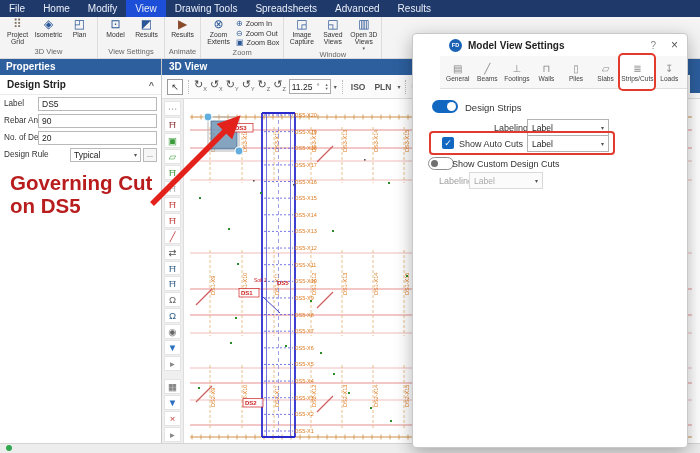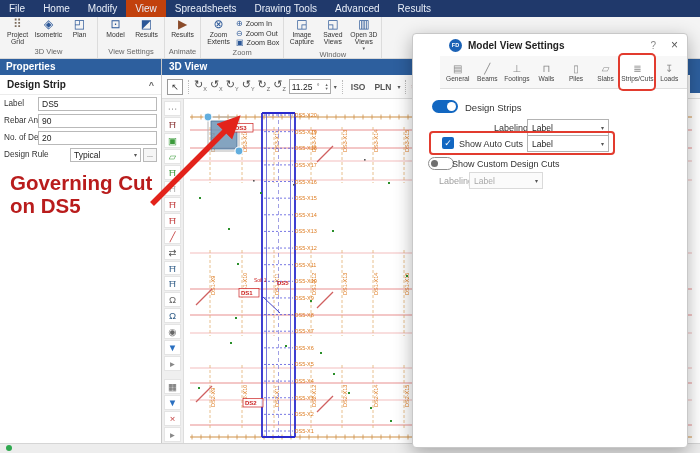--- a/index.html
+++ b/index.html
@@ -2,21 +2,21 @@
 <html><head>
 <meta charset="utf-8">
 <style>
   * { box-sizing: border-box; margin: 0; padding: 0; }
   html,body { width:700px; height:453px; }
   body { position:relative; font-family:"Liberation Sans",sans-serif; background:#fff; overflow:hidden; font-size:11px; }
 
   
   .tabbar { position:absolute; left:0; top:0; width:700px; height:17px; background:#20396b; display:flex; z-index:4; }
   .tab { color:#e8eef8; font-size:10px; padding:0 9px; display:flex; align-items:center; cursor:default; }
-  .tab.active { background:#c2410c; }
+  .tab.active { background:#1d4ed8; }
 
   
   .ribbon { position:absolute; left:0; top:17px; width:700px; height:42px; background:#f4f4f4; border-bottom:1px solid #d9d9d9; display:flex; z-index:4; }
   .rgroup { display:flex; flex-direction:column; border-right:1px solid #dcdcdc; padding:0 2px; }
   .rbtns { flex:1; display:flex; align-items:flex-start; }
   .rbtn { width:31px; display:flex; flex-direction:column; align-items:center; padding-top:1px; }
   .ric { font-size:12px; line-height:13px; color:#2b5797; }
   .rlb { font-size:6.8px; line-height:1.1; color:#333; text-align:center; }
   .rcaret { font-size:5px; color:#555; line-height:4px; }
   .rstack { display:flex; flex-direction:column; padding:2px 2px 0 2px; }
@@ -97,22 +97,22 @@
   .sdot { position:absolute; left:6px; top:445px; width:6px; height:6px; border-radius:50%; background:#2fa84f; z-index:6; }
 </style>
 </head>
 <body>
 
 <div class="tabbar" id="tabbar">
     <div class="tab">File</div>
     <div class="tab">Home</div>
     <div class="tab">Modify</div>
     <div class="tab active">View</div>
+    <div class="tab">Drawing Tools</div>
     <div class="tab">Spreadsheets</div>
-    <div class="tab">Drawing Tools</div>
     <div class="tab">Advanced</div>
     <div class="tab">Results</div>
   </div>
 <div class="ribbon" id="ribbon">
     <div class="rgroup">
       <div class="rbtns">
         <div class="rbtn">
           <div class="ric" style="color: rgb(122, 106, 90);">⠿</div>
           <div class="rlb">Project Grid</div>
         </div>

